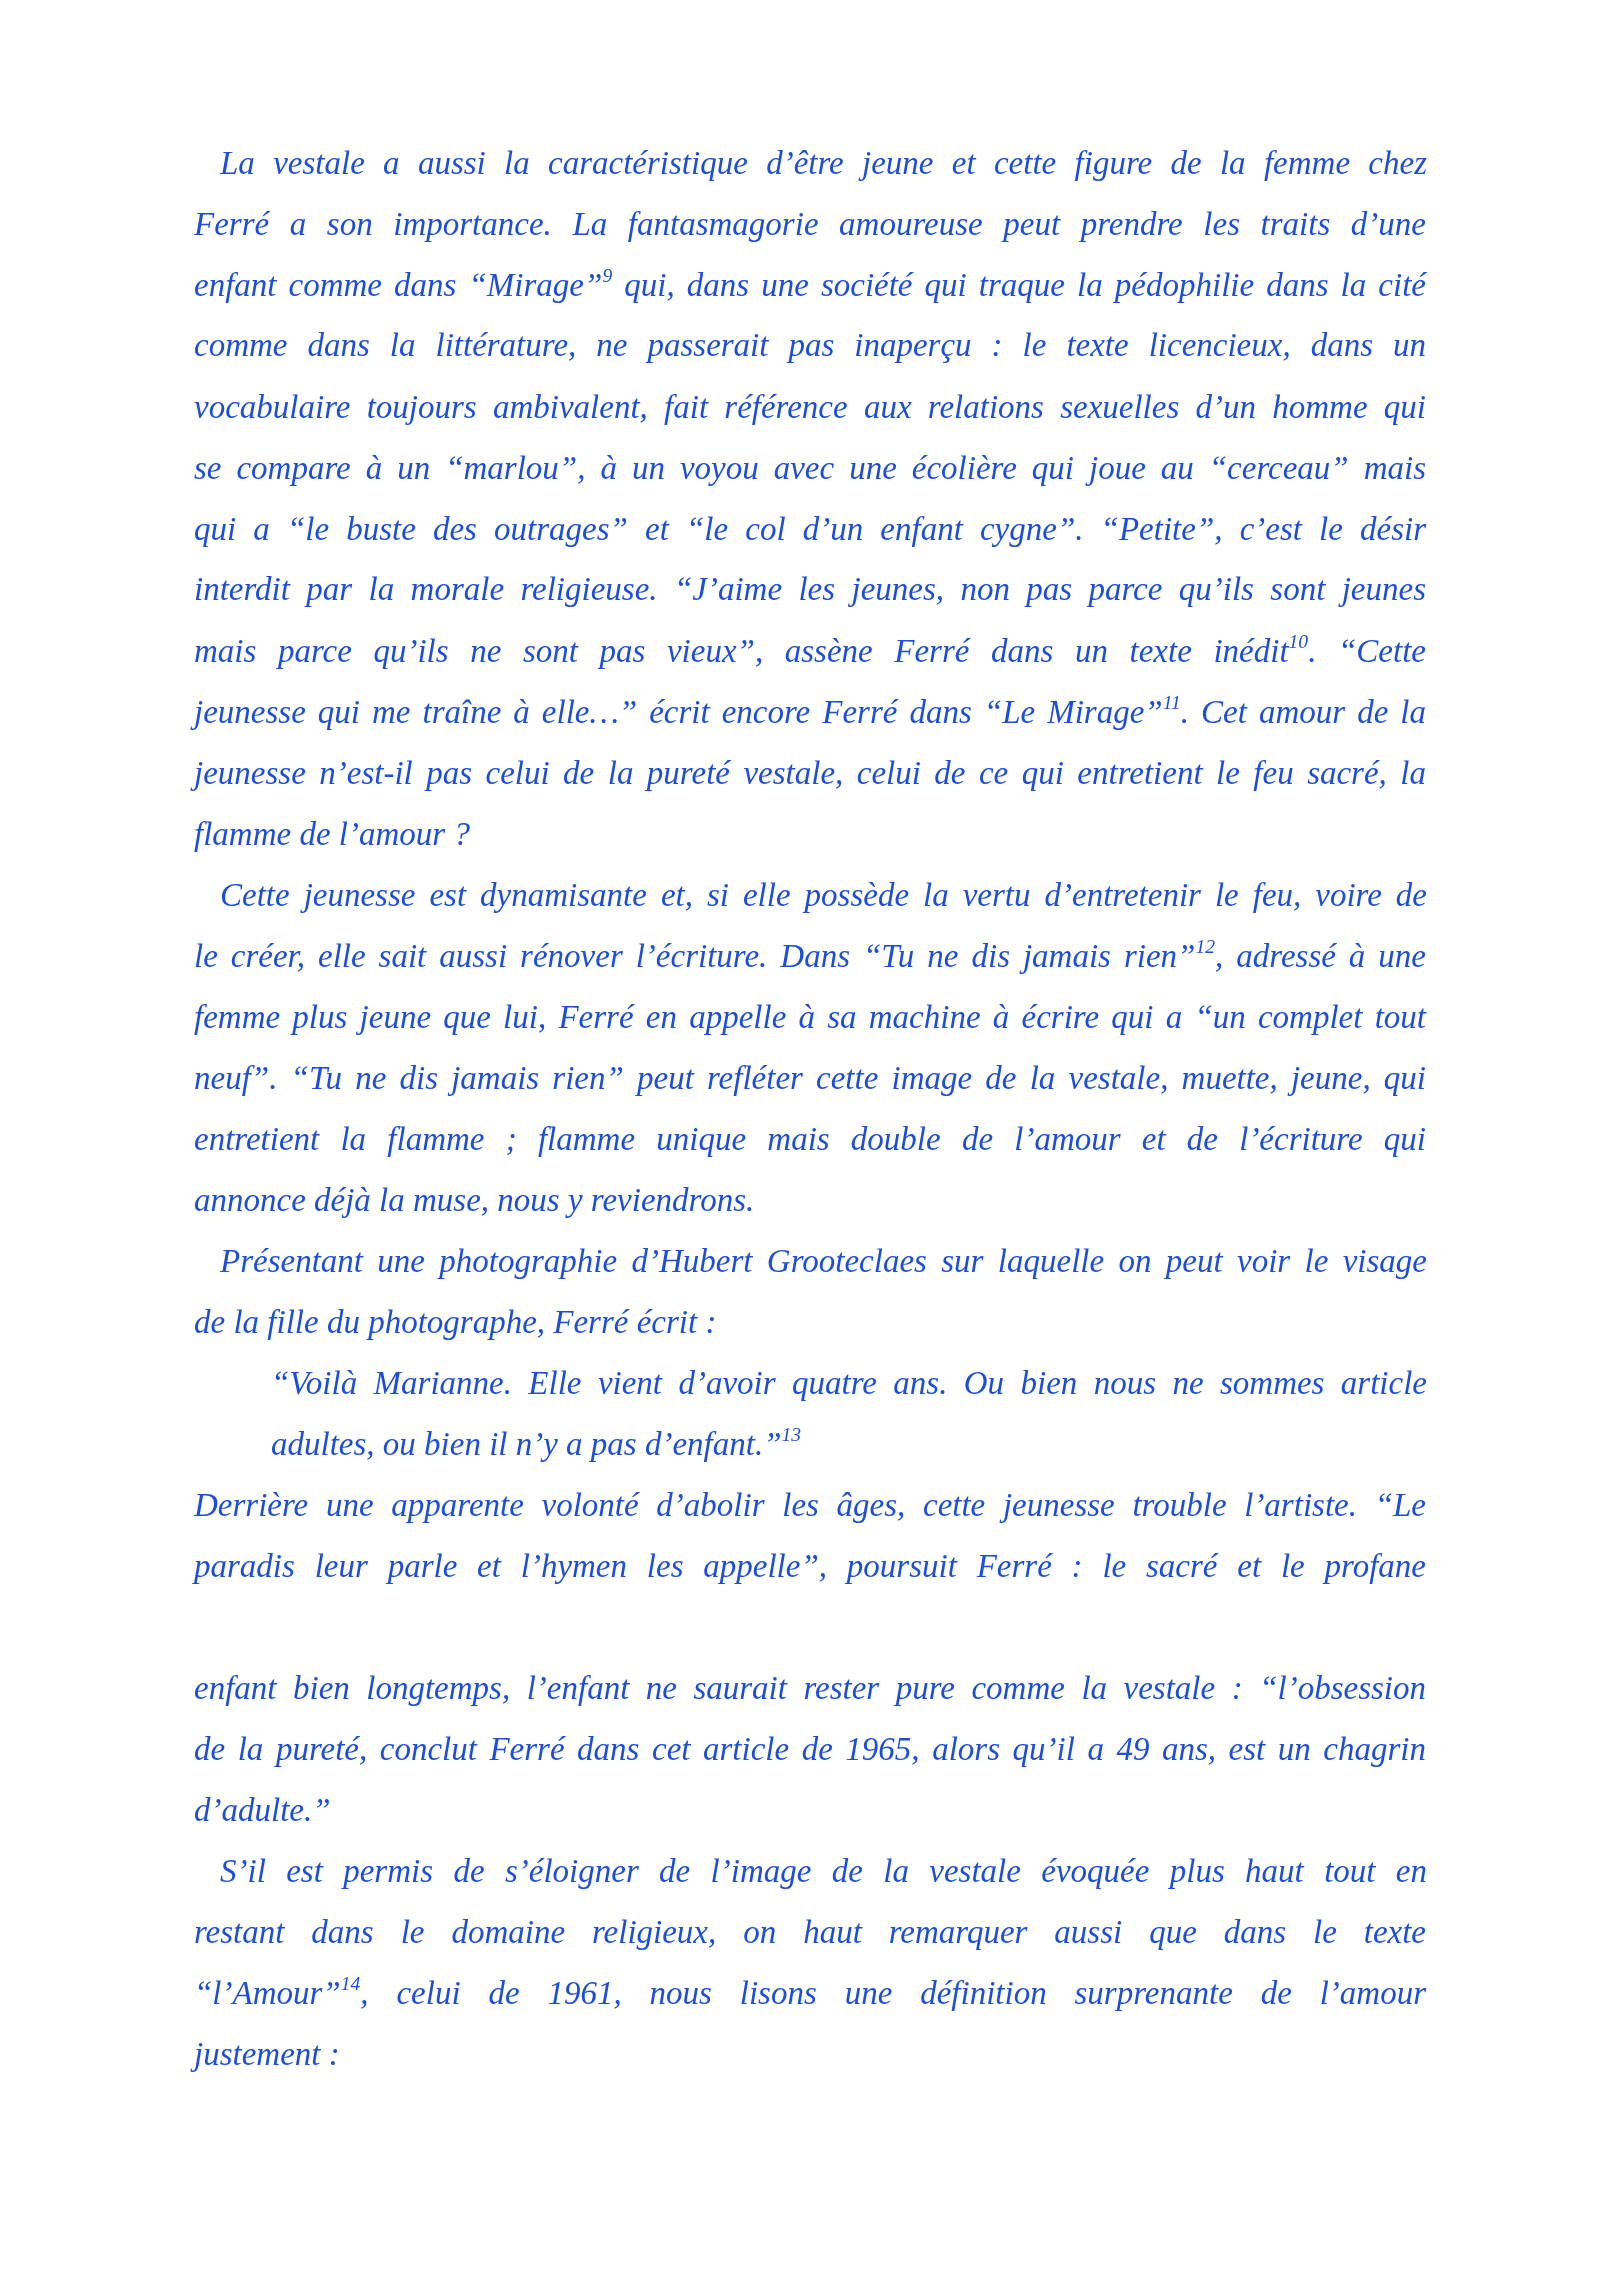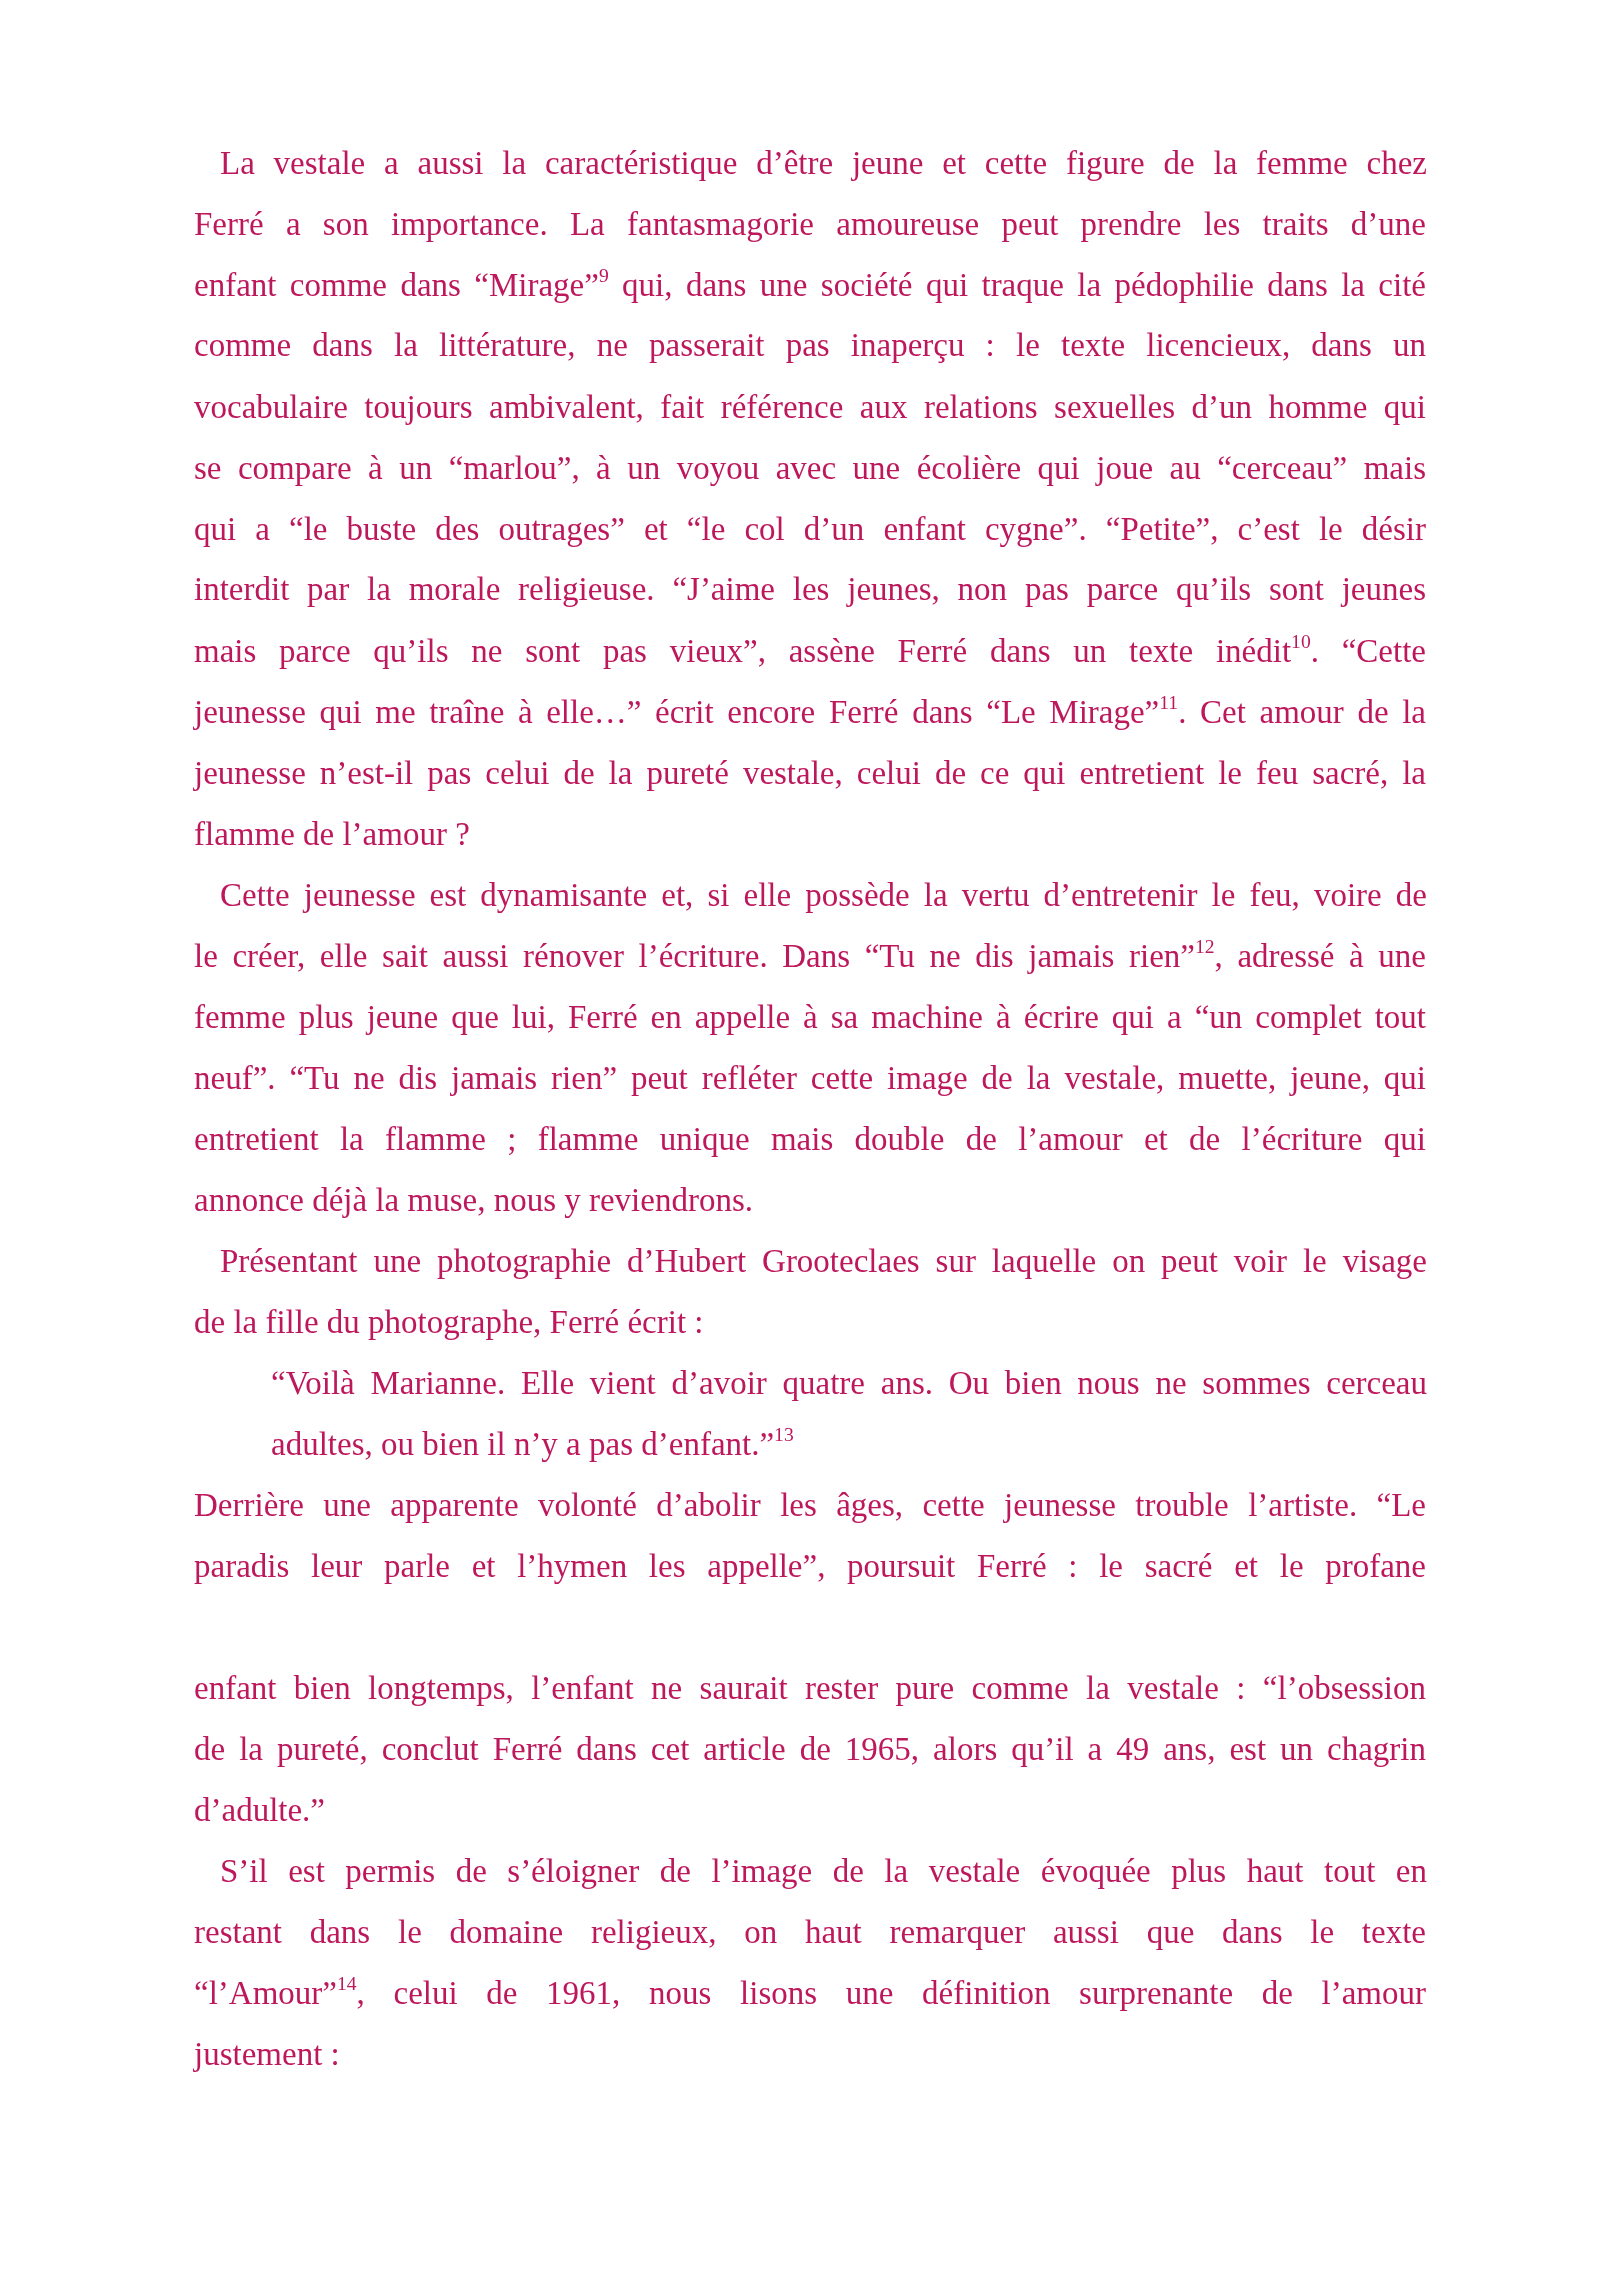--- a/index.html
+++ b/index.html
@@ -8,24 +8,25 @@
     position: absolute; left: 0; top: 0; width: 1620px; height: 2293px; background: #ffffff;
   }
   .line {
     position: absolute;
     left: 194px;
     width: 1232px;
     height: 61px;
     font-family: "Liberation Serif", "DejaVu Serif", serif;
     font-size: 33px;
     line-height: 39px;
-    color: #be185d;
+    color: #1d4ed8;
     white-space: nowrap;
     text-align: justify;
     text-align-last: justify;
+    font-style: italic;
   }
   .line.last { text-align-last: left; }
   .line.indent { left: 220px; width: 1207px; }
   .line.quote { left: 271px; width: 1156px; }
   sup { font-size: 19.6px; line-height: 0; vertical-align: 13.7px; }
 </style>
 </head>
 <body>
 
 <div class="page">
@@ -46,21 +47,21 @@
   <div class="line indent" style="top:876px">Cette jeunesse est dynamisante et, si elle possède la vertu d’entretenir le feu, voire de</div>
   <div class="line" style="top:937px"><span>le créer, elle sait aussi rénover l’écriture. Dans “Tu ne dis jamais rien”</span><sup>12</sup><span>, adressé à une</span></div>
   <div class="line" style="top:998px">femme plus jeune que lui, Ferré en appelle à sa machine à écrire qui a “un complet tout</div>
   <div class="line" style="top:1059px">neuf”. “Tu ne dis jamais rien” peut refléter cette image de la vestale, muette, jeune, qui</div>
   <div class="line" style="top:1120px">entretient la flamme ; flamme unique mais double de l’amour et de l’écriture qui</div>
   <div class="line last" style="top:1181px">annonce déjà la muse, nous y reviendrons.</div>
 
   <div class="line indent" style="top:1242px">Présentant une photographie d’Hubert Grooteclaes sur laquelle on peut voir le visage</div>
   <div class="line last" style="top:1303px">de la fille du photographe, Ferré écrit :</div>
 
-  <div class="line quote" style="top:1364px">“Voilà Marianne. Elle vient d’avoir quatre ans. Ou bien nous ne sommes cerceau</div>
+  <div class="line quote" style="top:1364px">“Voilà Marianne. Elle vient d’avoir quatre ans. Ou bien nous ne sommes article</div>
   <div class="line quote last" style="top:1425px"><span>adultes, ou bien il n’y a pas d’enfant.”</span><sup>13</sup><span></span></div>
 
   <div class="line" style="top:1486px">Derrière une apparente volonté d’abolir les âges, cette jeunesse trouble l’artiste. “Le</div>
   <div class="line" style="top:1547px">paradis leur parle et l’hymen les appelle”, poursuit Ferré : le sacré et le profane</div>
   <div class="line" style="top:1669px">enfant bien longtemps, l’enfant ne saurait rester pure comme la vestale : “l’obsession</div>
   <div class="line" style="top:1730px">de la pureté, conclut Ferré dans cet article de 1965, alors qu’il a 49 ans, est un chagrin</div>
   <div class="line last" style="top:1791px">d’adulte.”</div>
 
   <div class="line indent" style="top:1852px">S’il est permis de s’éloigner de l’image de la vestale évoquée plus haut tout en</div>
   <div class="line" style="top:1913px">restant dans le domaine religieux, on haut remarquer aussi que dans le texte</div>

